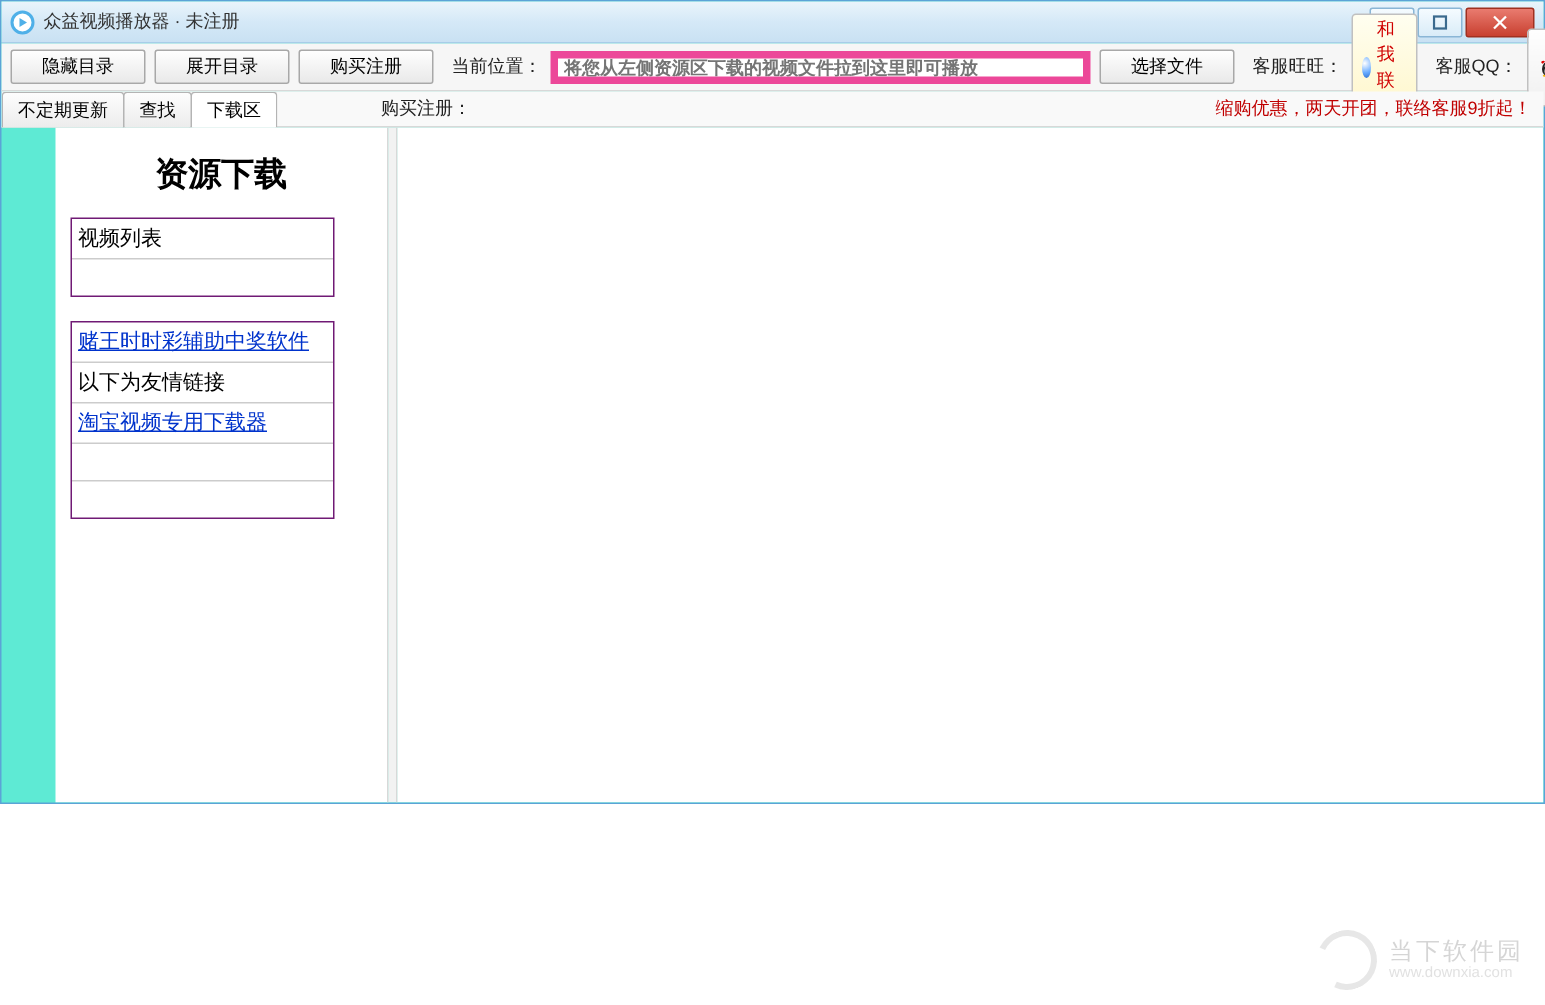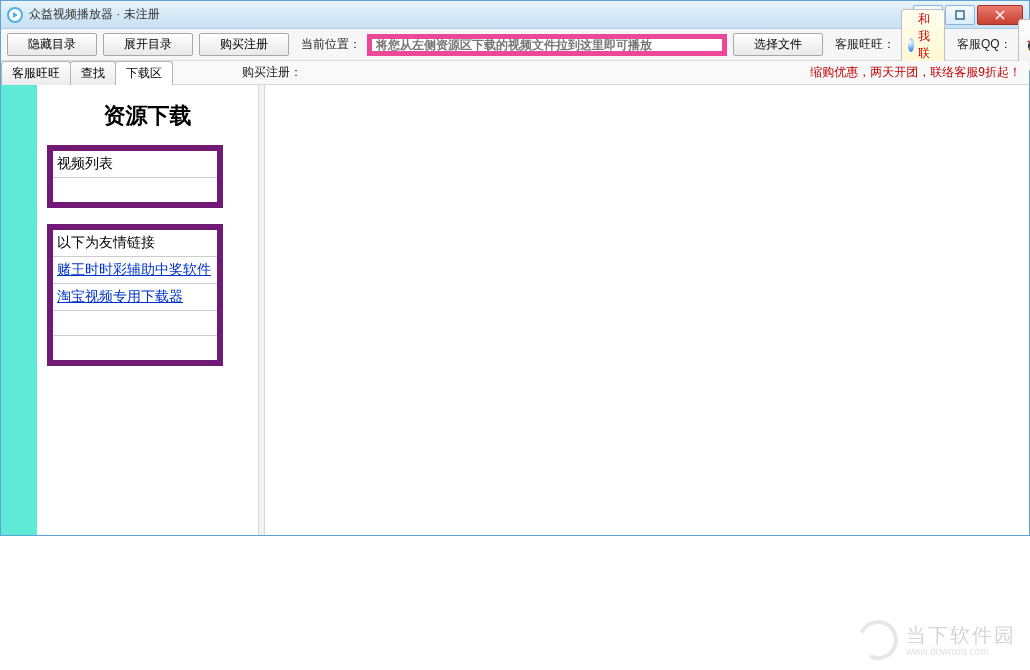--- a/index.html
+++ b/index.html
@@ -196,21 +196,21 @@
       text-align: center;
       margin: 6px 0 14px 0;
     }
     .sidebar .note {
       font-size: 14px;
       font-family: SimSun, serif;
       line-height: 1.6;
       margin-bottom: 50px;
     }
     .link-table {
-      border: 6px solid #701a75;
+      border: 1px solid #701a75;
       width: 176px;
       margin-bottom: 16px;
     }
     .link-table .row {
       border-bottom: 1px solid #ccc;
       padding: 4px 4px;
       font-size: 14px;
       font-family: SimSun, serif;
       min-height: 20px;
     }
@@ -232,21 +232,21 @@
       pointer-events: none;
     }
     .watermark .logo {
       width: 40px; height: 40px;
       border: 4px solid #bbb;
       border-radius: 50%;
       border-left-color: transparent;
       transform: rotate(-20deg);
     }
     .watermark .wm-text { display: flex; flex-direction: column; line-height: 1.1; }
-    .watermark .wm-cn { font-size: 20px; color: #888; letter-spacing: 2px; }
+    .watermark .wm-cn { font-size: 16px; color: #888; letter-spacing: 2px; }
     .watermark .wm-en { font-size: 10px; color: #aaa; }
   </style>
 </head>
 <body>
 
 <div class="window">
 
   <div class="titlebar">
     <span class="app-icon"></span>
     <span class="title-text">众益视频播放器 · 未注册</span>
@@ -299,42 +299,42 @@
           <ellipse cx="9.2" cy="12.5" rx="1.3" ry="0.6" fill="#f5b400"></ellipse>
           <path d="M3.5 4.5 Q2 4 2.8 2.8 Q4 2 5 3" fill="#d00"></path>
         </svg>
       </span>
       <span class="txt">QQ交谈</span>
     </span>
   </div>
 
   <div class="subbar">
     <div class="tabs">
-      <div class="tab">客服旺旺</div>
+      <div class="tab">不定期更新</div>
       <div class="tab">查找</div>
       <div class="tab active">下载区</div>
     </div>
     <span class="curpos">购买注册：</span>
     <span class="promo">缩购优惠，两天开团，联络客服9折起！</span>
   </div>
 
   <div class="body-area">
     <div class="sidebar">
       <h1>资源下载</h1>
 
       <div class="link-table">
         <div class="row header">视频列表</div>
         <div class="row">&nbsp;</div>
       </div>
 
       <div class="link-table">
-        <div class="row header">以下为友情链接</div>
         <div class="row">
           <a>赌王时时彩辅助中奖软件</a>
         </div>
+        <div class="row header">以下为友情链接</div>
         <div class="row">
           <a>淘宝视频专用下载器</a>
         </div>
         <div class="row">&nbsp;</div>
         <div class="row">&nbsp;</div>
       </div>
     </div>
     <div class="vsplit"></div>
     <div class="main-panel"></div>
   </div>

